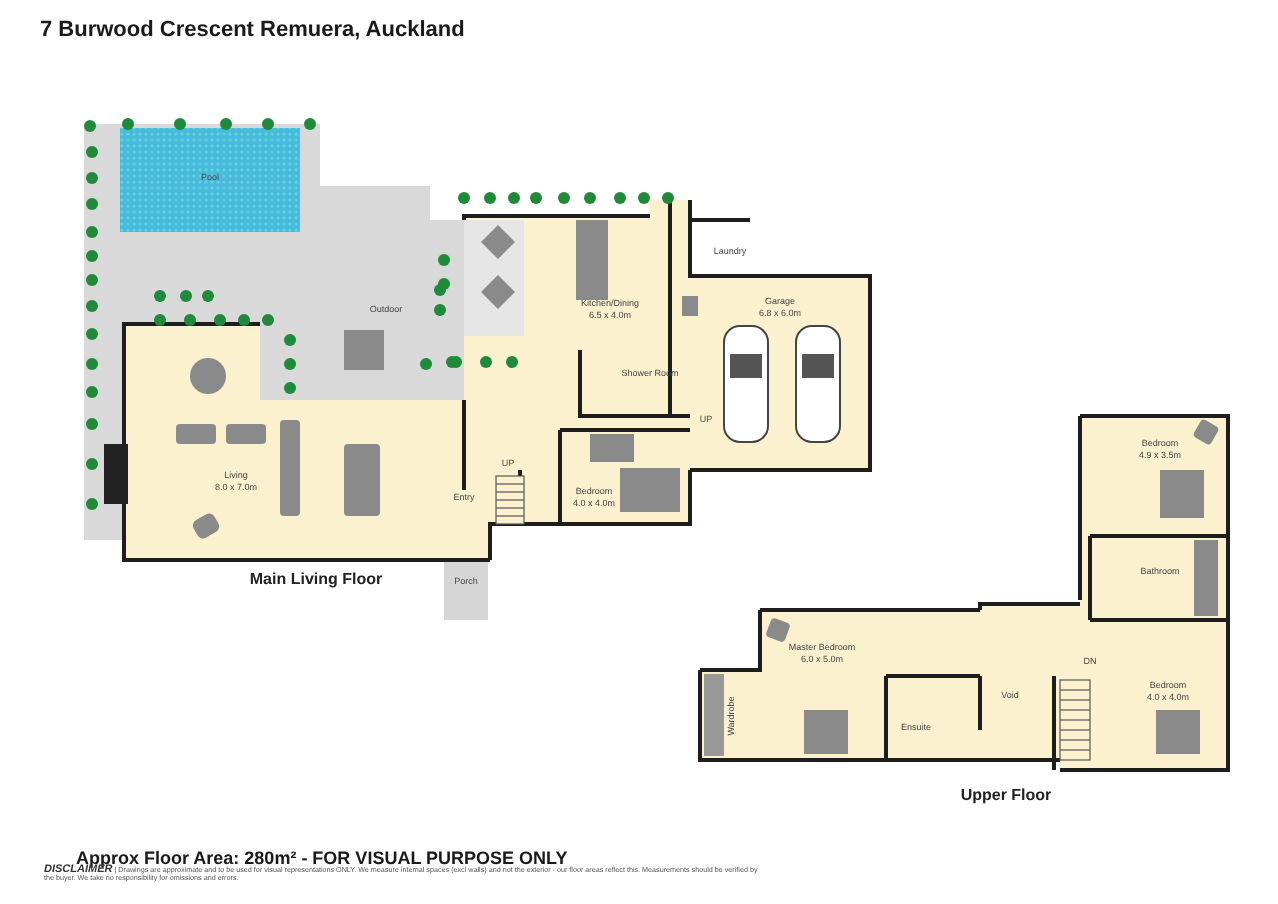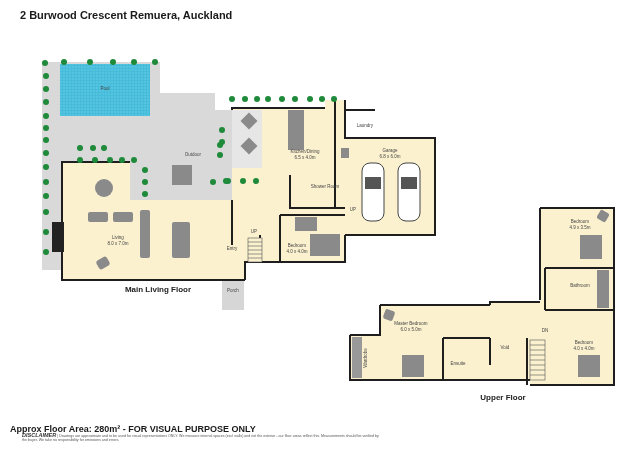--- a/index.html
+++ b/index.html
@@ -1,28 +1,28 @@
 <!DOCTYPE html>
 <html><head>
 <meta charset="utf-8">
 <style>
   html,body{margin:0;padding:0;background:#fff;}
   body{width:639px;height:452px;position:relative;overflow:hidden;font-family:"Liberation Sans",sans-serif;color:#222;}
   .title{position:absolute;left:20px;top:9px;font-size:11px;font-weight:bold;color:#1a1a1a;}
   svg.plan{position:absolute;left:0;top:0;}
   .lbl{font-family:"Liberation Sans",sans-serif;fill:#444;font-size:4.5px;text-anchor:middle;}
   .floorlbl{font-family:"Liberation Sans",sans-serif;fill:#222;font-size:8px;font-weight:bold;text-anchor:middle;}
-  .area{position:absolute;left:10px;top:424px;font-size:9px;font-weight:bold;color:#1a1a1a;}
+  .area{position:absolute;left:38px;top:424px;font-size:9px;font-weight:bold;color:#1a1a1a;}
   .disc{position:absolute;left:22px;top:433px;width:360px;font-size:3.6px;line-height:4.4px;color:#555;}
   .disc .dh{font-style:italic;font-weight:bold;font-size:5.5px;color:#333;}
 </style>
 </head>
 <body>
 
-<div class="title">2 Burwood Crescent Remuera, Auckland</div>
+<div class="title">7 Burwood Crescent Remuera, Auckland</div>
 
 <svg class="plan" width="639" height="452" viewBox="0 0 639 452">
 
   <g>
     <polygon points="42,62 160,62 160,93 215,93 215,110 232,110 232,235 60,235 60,268 42,268" fill="#d9d9d9"></polygon>
     <rect x="42" y="155" width="20" height="115" fill="#d9d9d9"></rect>
     <rect x="222" y="262" width="22" height="48" fill="#d6d6d6"></rect>
   </g>
 
   <rect x="60" y="64" width="90" height="52" fill="#4fc3e0"></rect>

